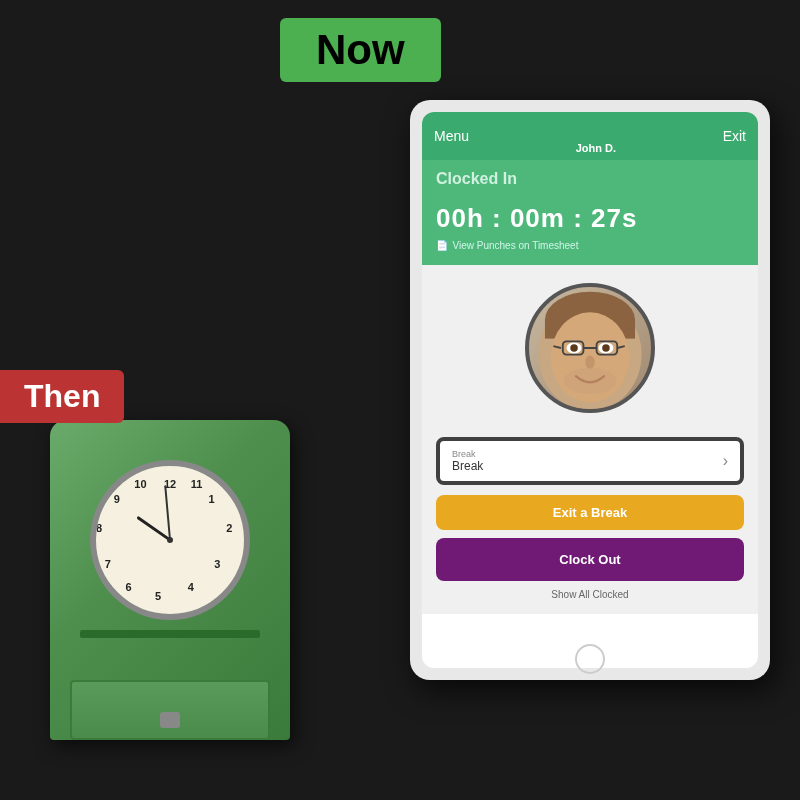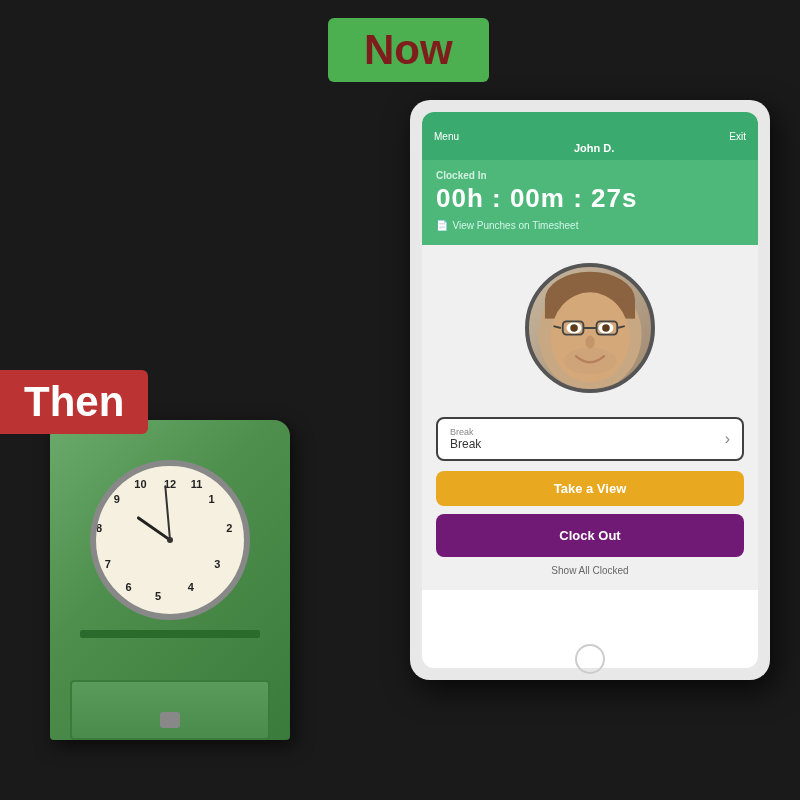--- a/index.html
+++ b/index.html
@@ -19,37 +19,36 @@
       inset: 0;
       background: #1a1a1a;
     }
 
     
     .now-label {
       position: absolute;
       top: 18px;
       left: 280px;
       background: #4caf50;
-      color: #7f1d1d;
+      color: #000000;
       font-size: 42px;
       font-weight: bold;
       padding: 8px 36px;
       border-radius: 6px;
       z-index: 10;
-      margin-left: 48px;
     }
 
     
     .then-label {
       position: absolute;
       top: 370px;
       left: 0px;
       background: #b33;
       color: #fff;
-      font-size: 42px;
+      font-size: 32px;
       font-weight: bold;
       padding: 8px 24px;
       border-radius: 0 6px 6px 0;
       z-index: 10;
     }
 
     
     .old-clock {
       position: absolute;
       bottom: 60px;
@@ -201,41 +200,41 @@
     .tablet-topbar {
       background: #3baa6e;
       display: flex;
       align-items: center;
       justify-content: space-between;
       padding: 6px 12px;
     }
 
     .topbar-menu, .topbar-exit {
       color: #fff;
-      font-size: 10px;
+      font-size: 14px;
     }
 
     .topbar-name {
       color: #fff;
       font-size: 11px;
       font-weight: bold;
       margin-top: 24px;
     }
 
     
     .clocked-section {
       background: #4db87a;
       padding: 10px 14px 14px;
     }
 
     .clocked-label {
       color: #d0f0e0;
-      font-size: 10px;
-      font-weight: bold;
-      margin-bottom: 2px;
+      font-size: 16px;
+      font-weight: bold;
+      margin-bottom: 15px;
     }
 
     .clocked-time {
       color: #fff;
       font-size: 26px;
       font-weight: bold;
       letter-spacing: 1px;
     }
 
     .view-punches {
@@ -275,21 +274,21 @@
 
     
     .actions-area {
       background: #f0f0f0;
       padding: 10px 14px 14px;
       flex: 1;
     }
 
     
     .break-row {
-      border: 2px solid #404040;
+      border: 4px solid #404040;
       border-radius: 8px;
       padding: 8px 12px;
       margin-bottom: 10px;
       display: flex;
       justify-content: space-between;
       align-items: center;
       background: #fff;
     }
 
     .break-label-small {
@@ -453,21 +452,21 @@
     <div class="actions-area">
 
       <div class="break-row">
         <div>
           <div class="break-label-small">Break</div>
           <div class="break-label-main">Break</div>
         </div>
         <div class="break-chevron">›</div>
       </div>
 
-      <div class="btn-break">Take a View</div>
+      <div class="btn-break">Exit a Break</div>
 
       <div class="btn-clockout">Clock Out</div>
 
       <div class="show-all">Show All Clocked</div>
     </div>
   </div>
 
   <div class="tablet-home"></div>
 </div>
 

